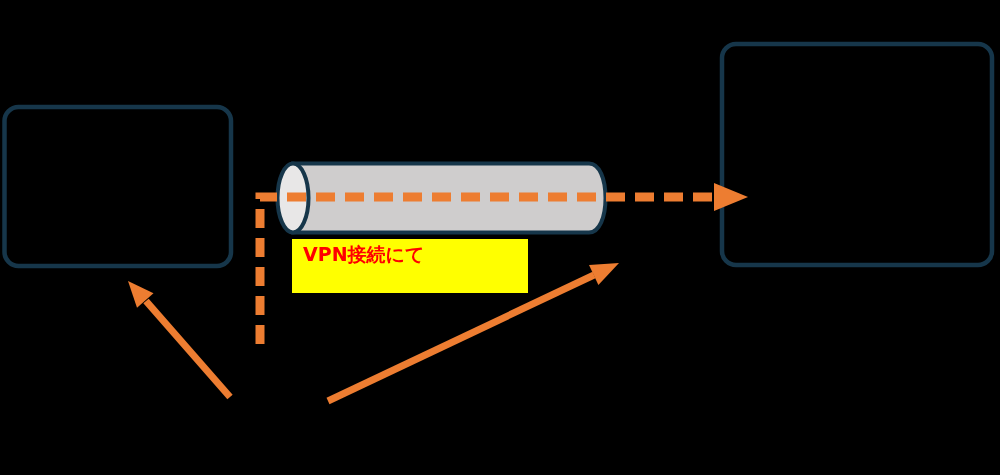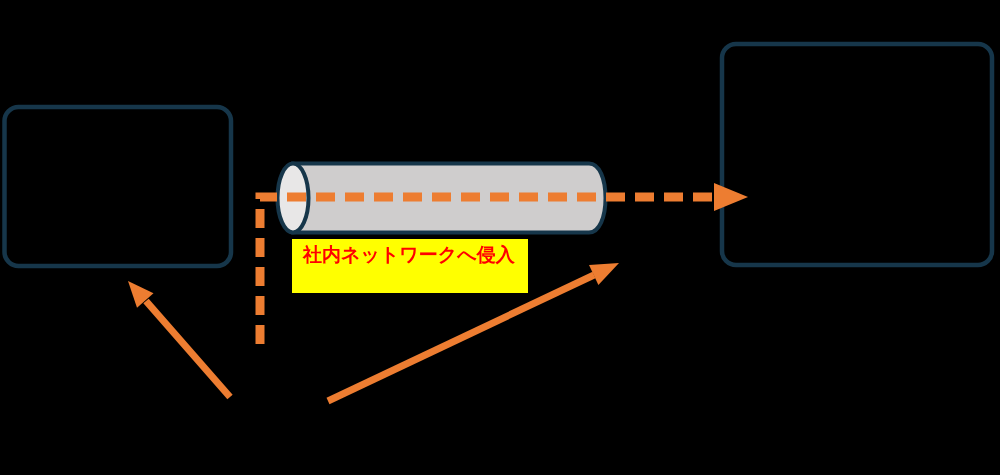--- a/index.html
+++ b/index.html
@@ -60,16 +60,16 @@
     <polygon points="714,183 748,197 714,211" fill="#ED7D31"></polygon>
 
     <line x1="230" y1="397" x2="146" y2="301" stroke-width="7" stroke="#ED7D31"></line>
     <polygon points="128,281 153.5,293.2 137,307.8" fill="#ED7D31"></polygon>
 
     <line x1="328" y1="401" x2="594" y2="275" stroke-width="7" stroke="#ED7D31"></line>
     <polygon points="619,263 598.4,284.9 589,265.1" fill="#ED7D31"></polygon>
   </svg>
 
   <div class="vpn-label">
-    <span>社内ネットワークへ侵入</span>
+    <span>VPN接続にて</span>
   </div>
 
 </div>
 
 </body></html>

